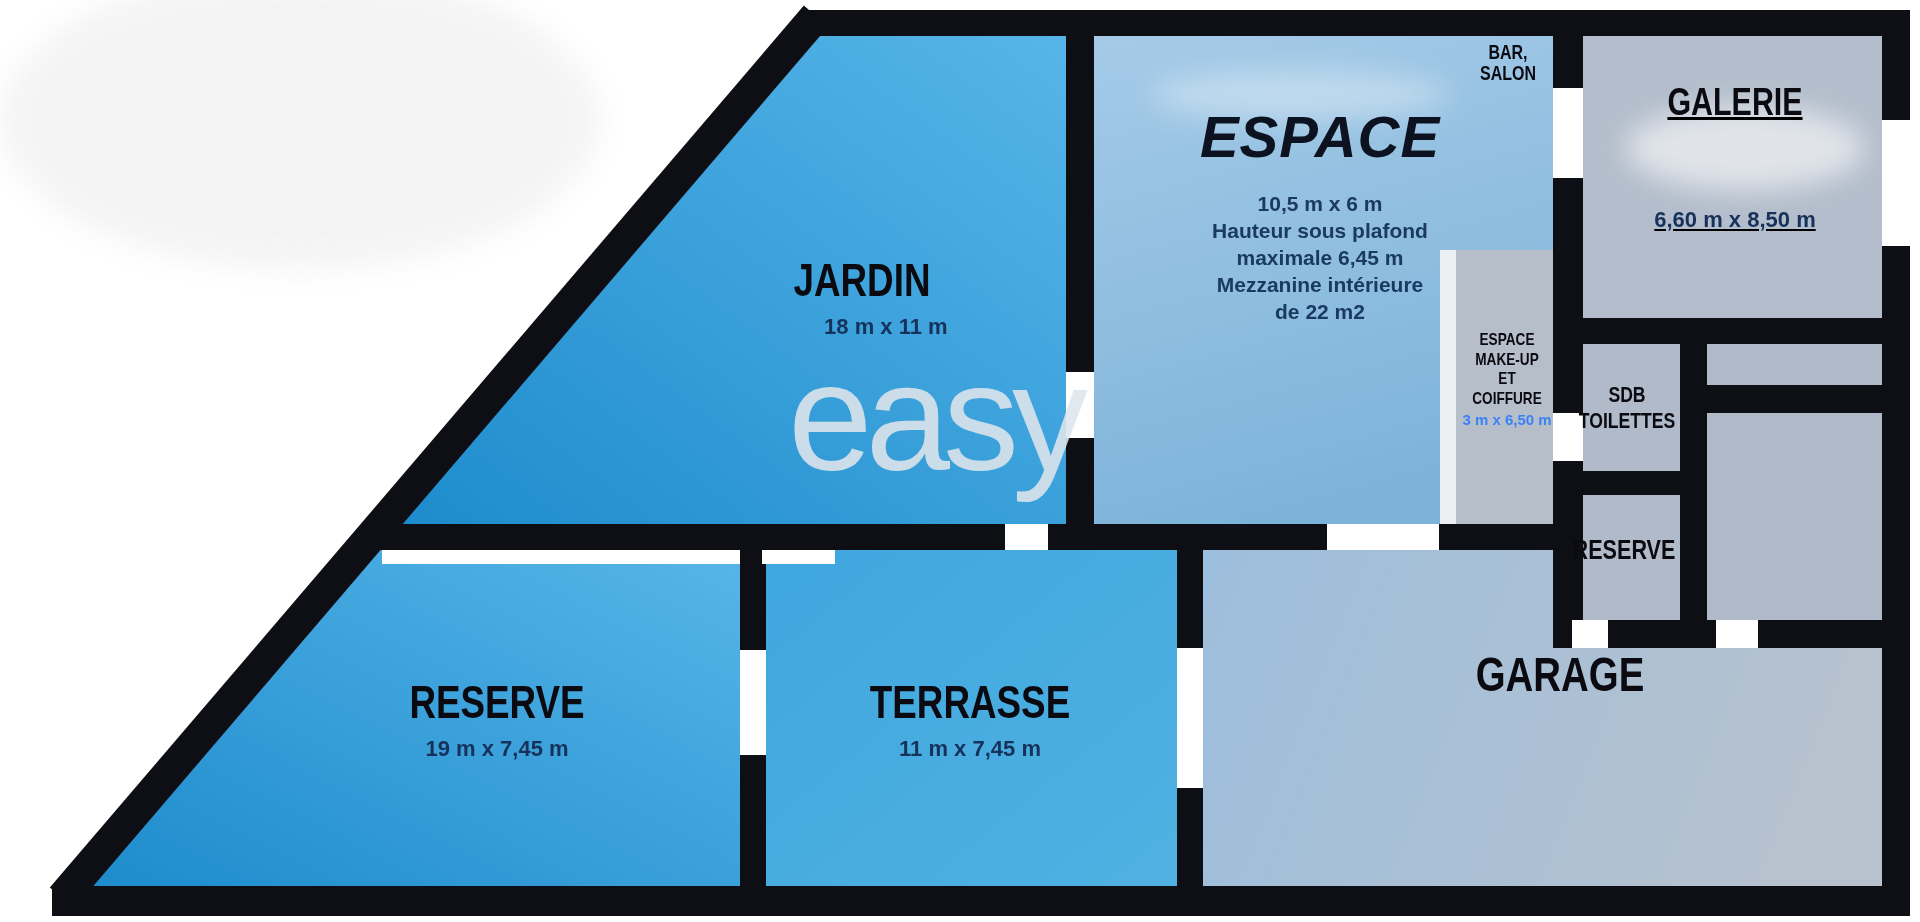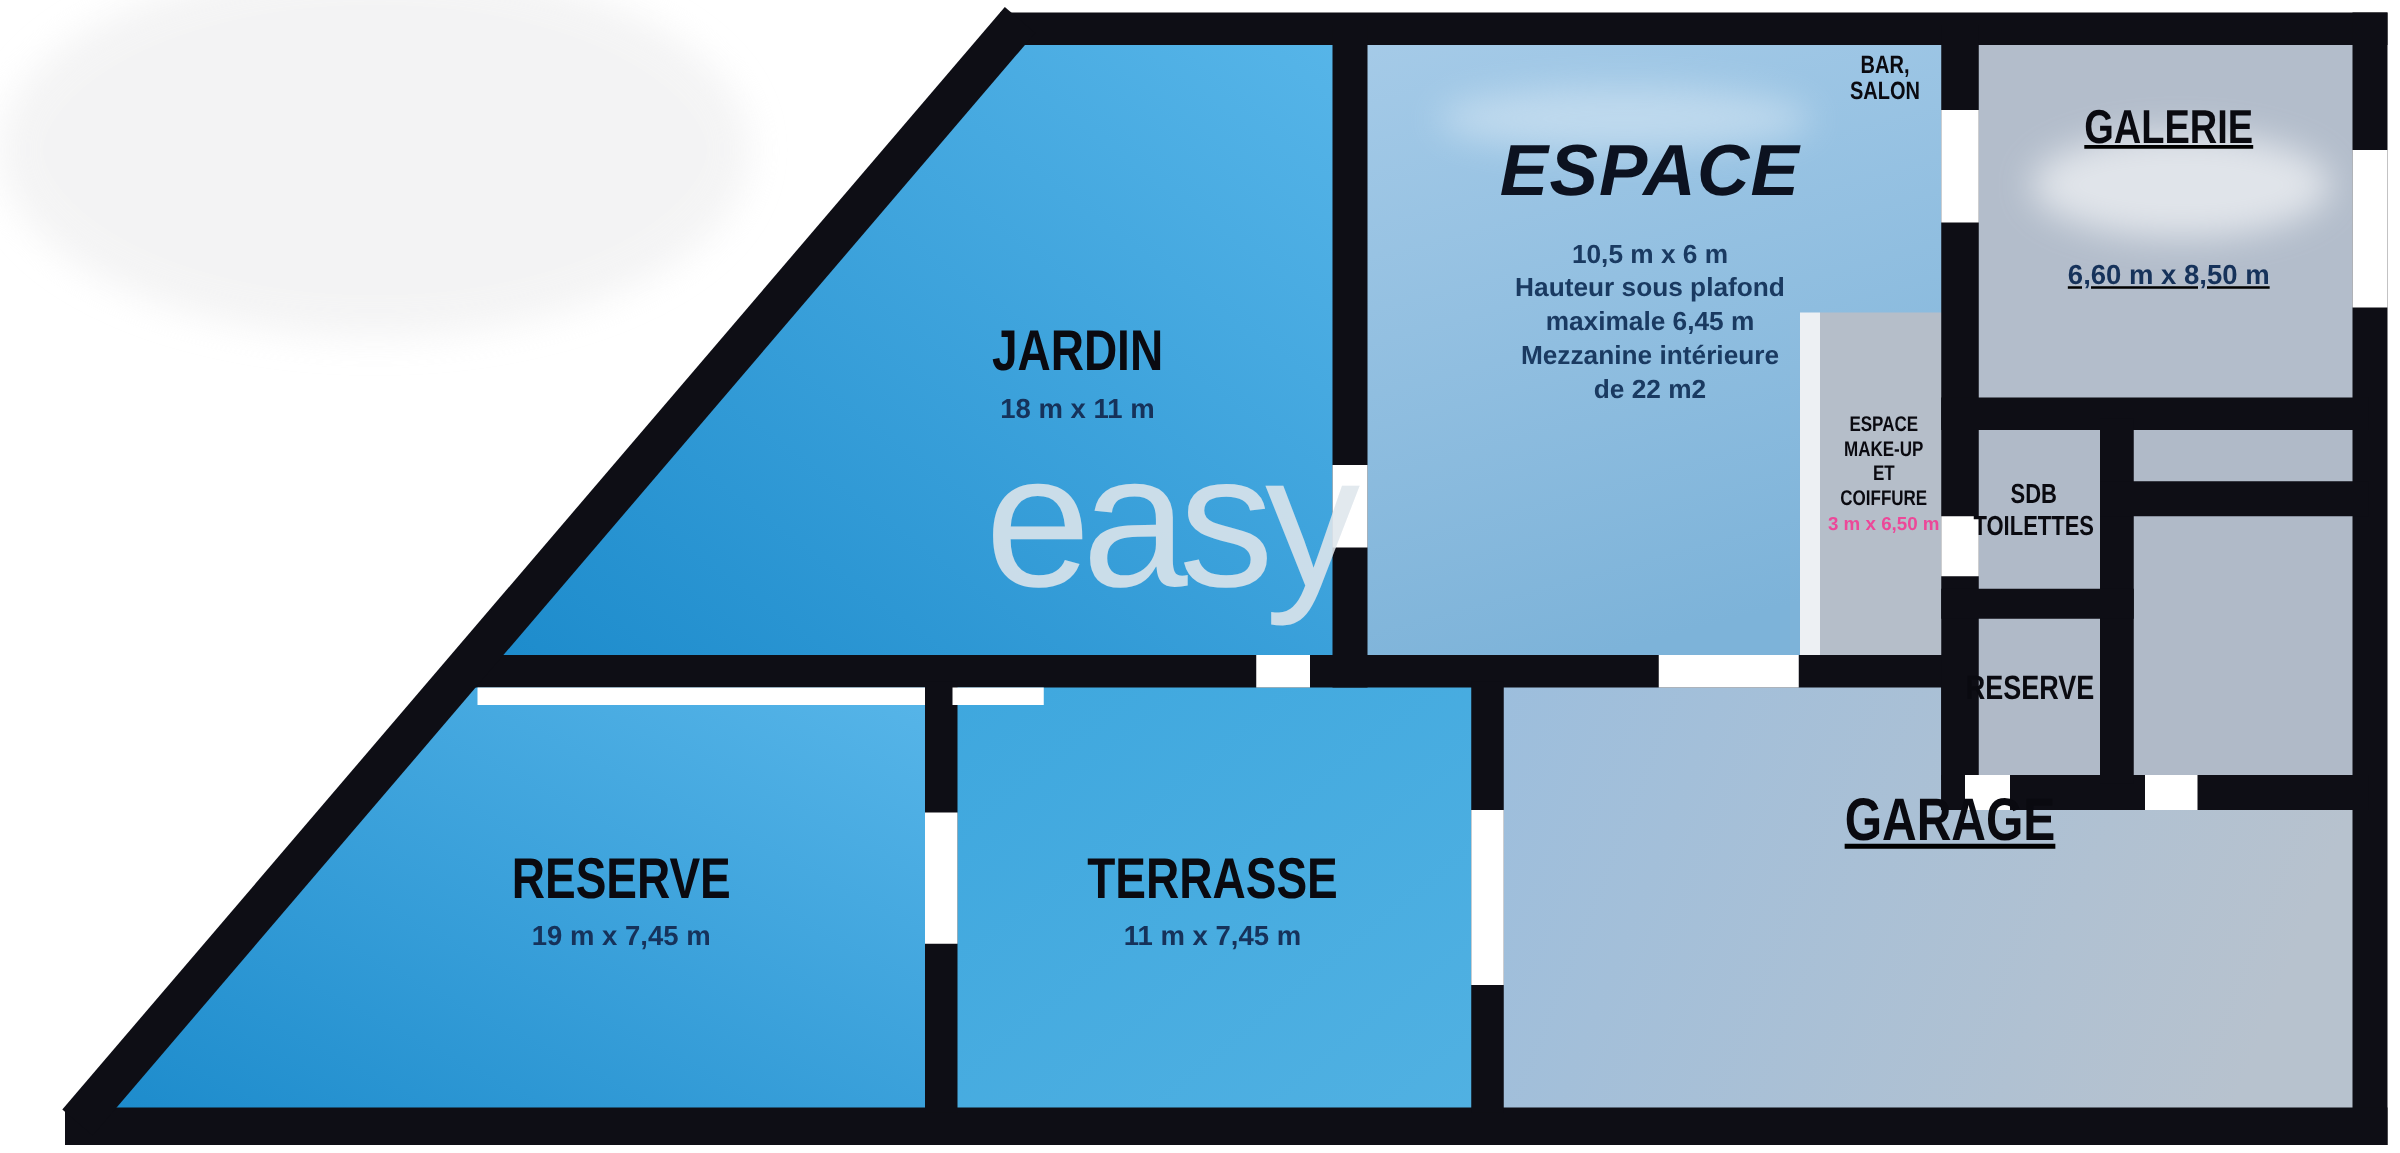--- a/index.html
+++ b/index.html
@@ -15,21 +15,21 @@
   .t-galerie{font-size:38px;line-height:1.05;}
   .t-sm{font-size:22px;line-height:1.16;}
   .t-local{font-size:24px;line-height:1.12;}
   .t-resr{font-size:27px;line-height:1.1;}
   .t-bar{font-size:20px;line-height:1.05;}
   .t-mk{font-size:17px;line-height:1.15;}
   .espace-ttl{font-size:58px;font-style:italic;font-weight:bold;color:#0c1220;
               letter-spacing:1px;line-height:1;}
   .dims{font-weight:bold;color:#16325a;font-size:22px;line-height:1.2;}
   .note{font-weight:bold;color:#1a3a61;font-size:21px;line-height:27px;}
-  .mk-dims{font-weight:bold;color:#ec4899;font-size:15px;margin-top:3px;}
+  .mk-dims{font-weight:bold;color:#3b82f6;font-size:15px;margin-top:3px;}
   .mt10{margin-top:10px;} .mt16{margin-top:16px;} .mt24{margin-top:24px;} .mt84{margin-top:84px;}
 
   
   .wm{position:absolute;left:788px;top:348px;z-index:20;color:#dfe6ec;pointer-events:none;}
   .wm-easy{font-size:152px;line-height:.92;letter-spacing:-7px;opacity:.88;}
   .wm-spaces{font-size:44px;letter-spacing:5px;margin-left:16px;margin-top:-8px;opacity:.85;}
 </style>
 </head>
 <body>
 
@@ -106,21 +106,21 @@
       <rect x="1553" y="88" width="30" height="90"></rect>
       <rect x="1553" y="413" width="30" height="48"></rect>
       <rect x="1882" y="120" width="28" height="126"></rect>
     </g>
   </svg>
 
   <div class="wm">
     <div class="wm-easy">easy</div>
   </div>
 
-  <div class="lbl" style="left:862px;top:256px;">
+  <div class="lbl" style="left:862px;top:256px;text-align:right;">
     <div class="ttl t-xl">JARDIN</div>
     <div class="dims mt10">18 m x 11 m</div>
   </div>
 
   <div class="lbl" style="left:1320px;top:108px;">
     <div class="espace-ttl">ESPACE</div>
     <div class="mt24">
       <div class="note">10,5 m x 6 m</div>
       <div class="note">Hauteur sous plafond</div>
       <div class="note">maximale 6,45 m</div>
@@ -160,17 +160,17 @@
   <div class="lbl" style="left:497px;top:678px;">
     <div class="ttl t-xl">RESERVE</div>
     <div class="dims mt10">19 m x 7,45 m</div>
   </div>
 
   <div class="lbl" style="left:970px;top:678px;">
     <div class="ttl t-xl">TERRASSE</div>
     <div class="dims mt10">11 m x 7,45 m</div>
   </div>
 
-  <div class="lbl" style="left:1560px;top:632px;text-decoration:underline;">
+  <div class="lbl" style="left:1560px;top:650px;">
     <div class="ttl t-garage">GARAGE</div>
   </div>
 
 </div>
 
 </body></html>

